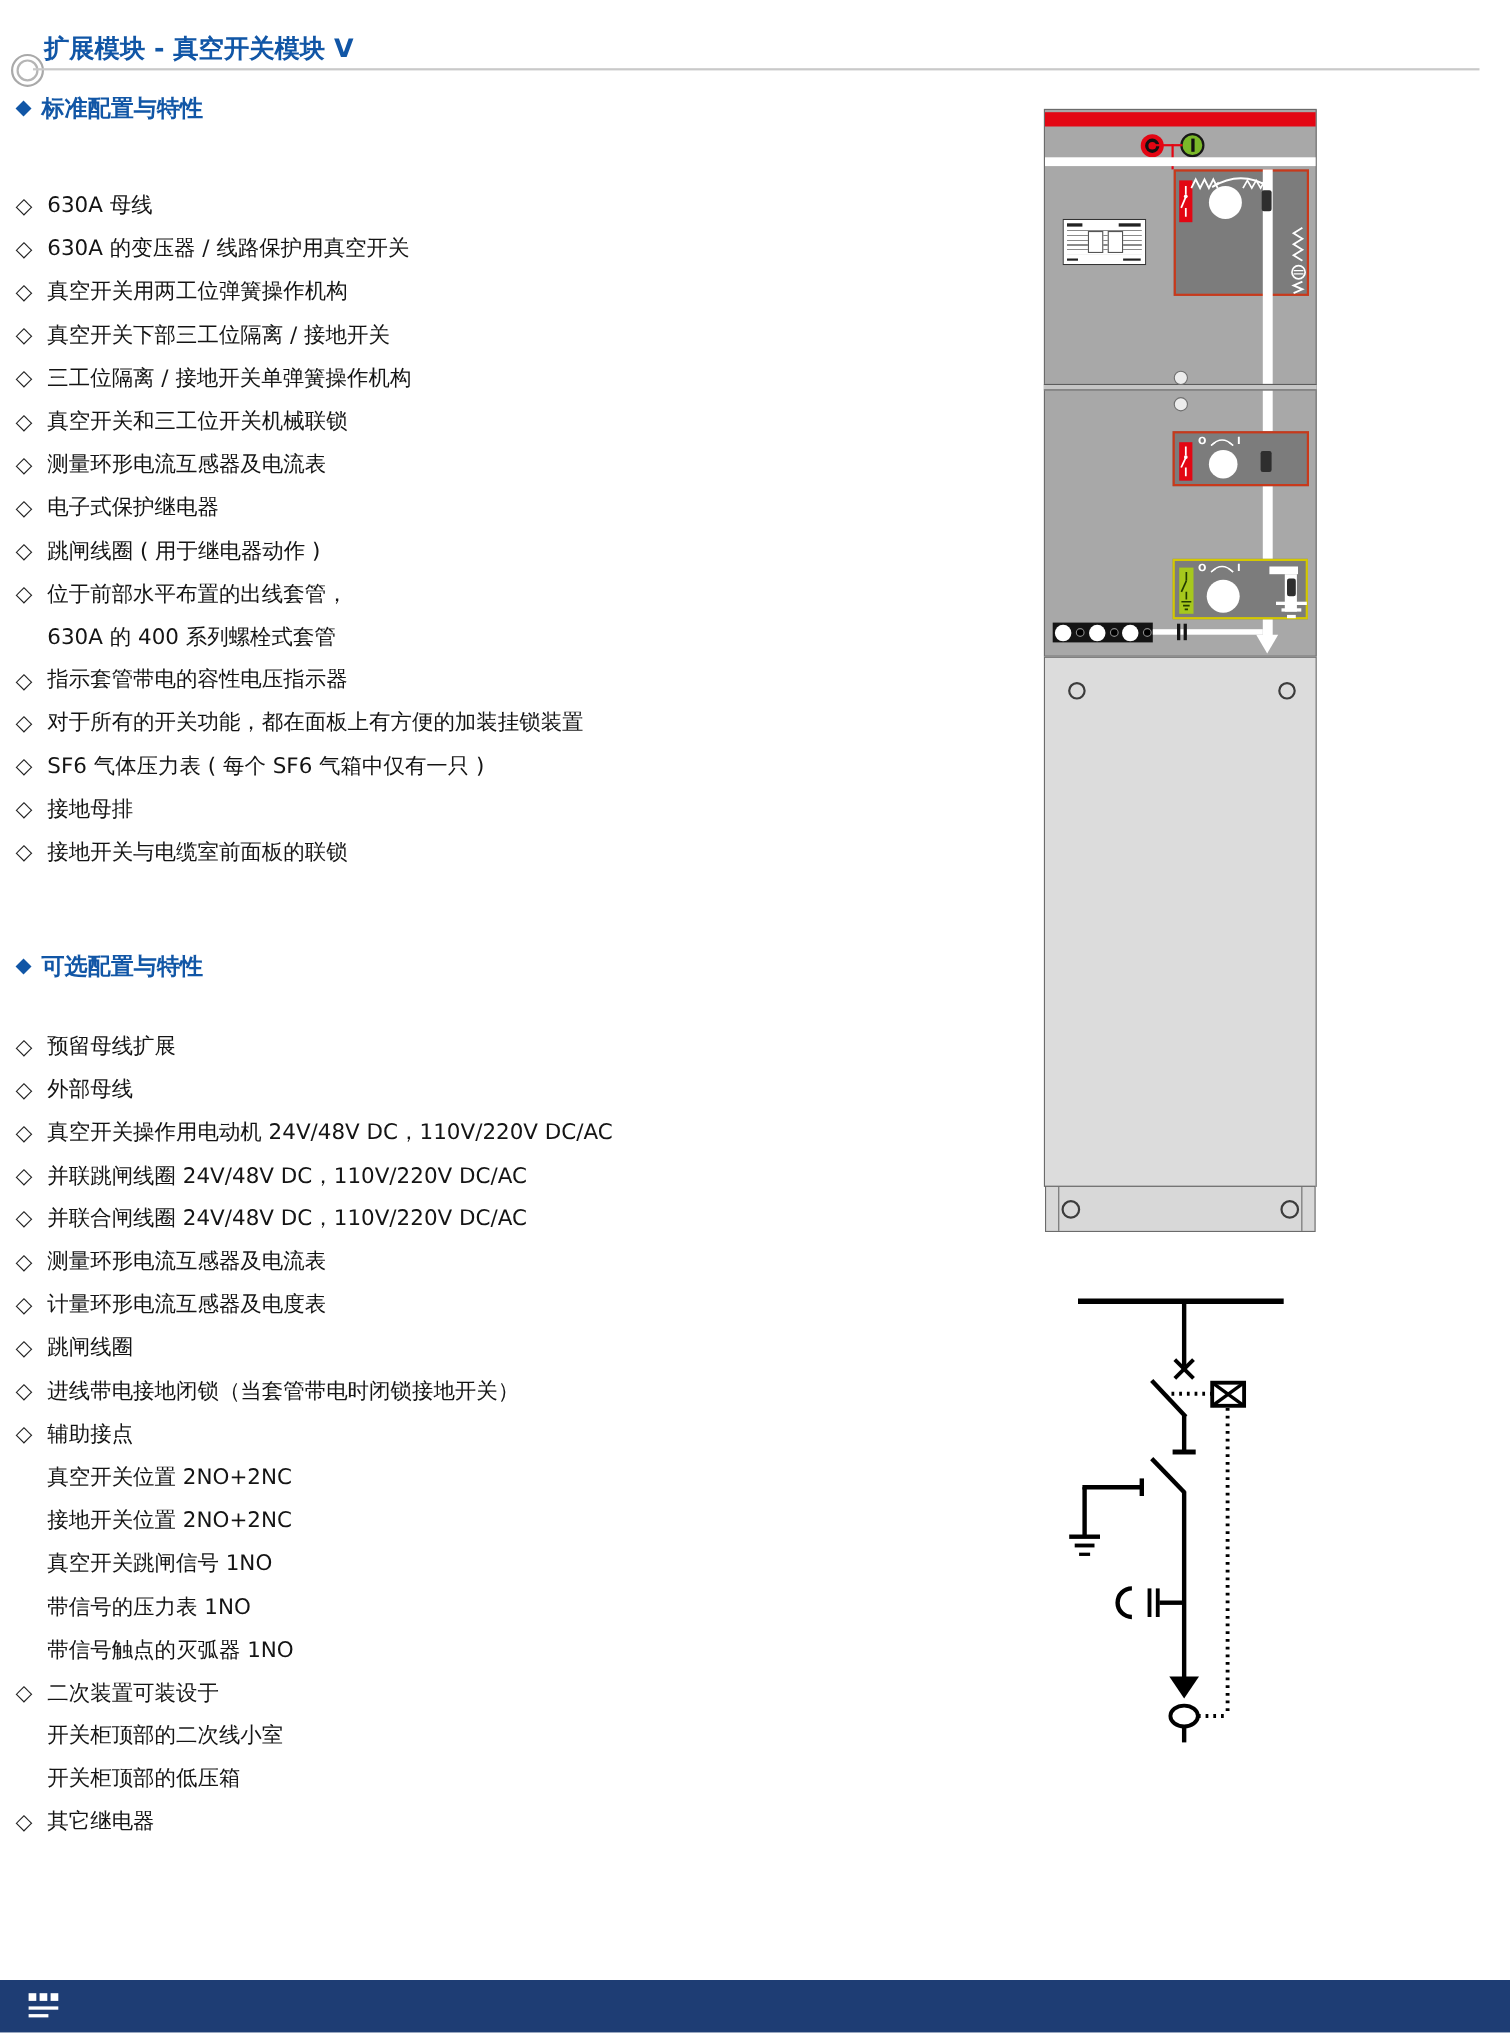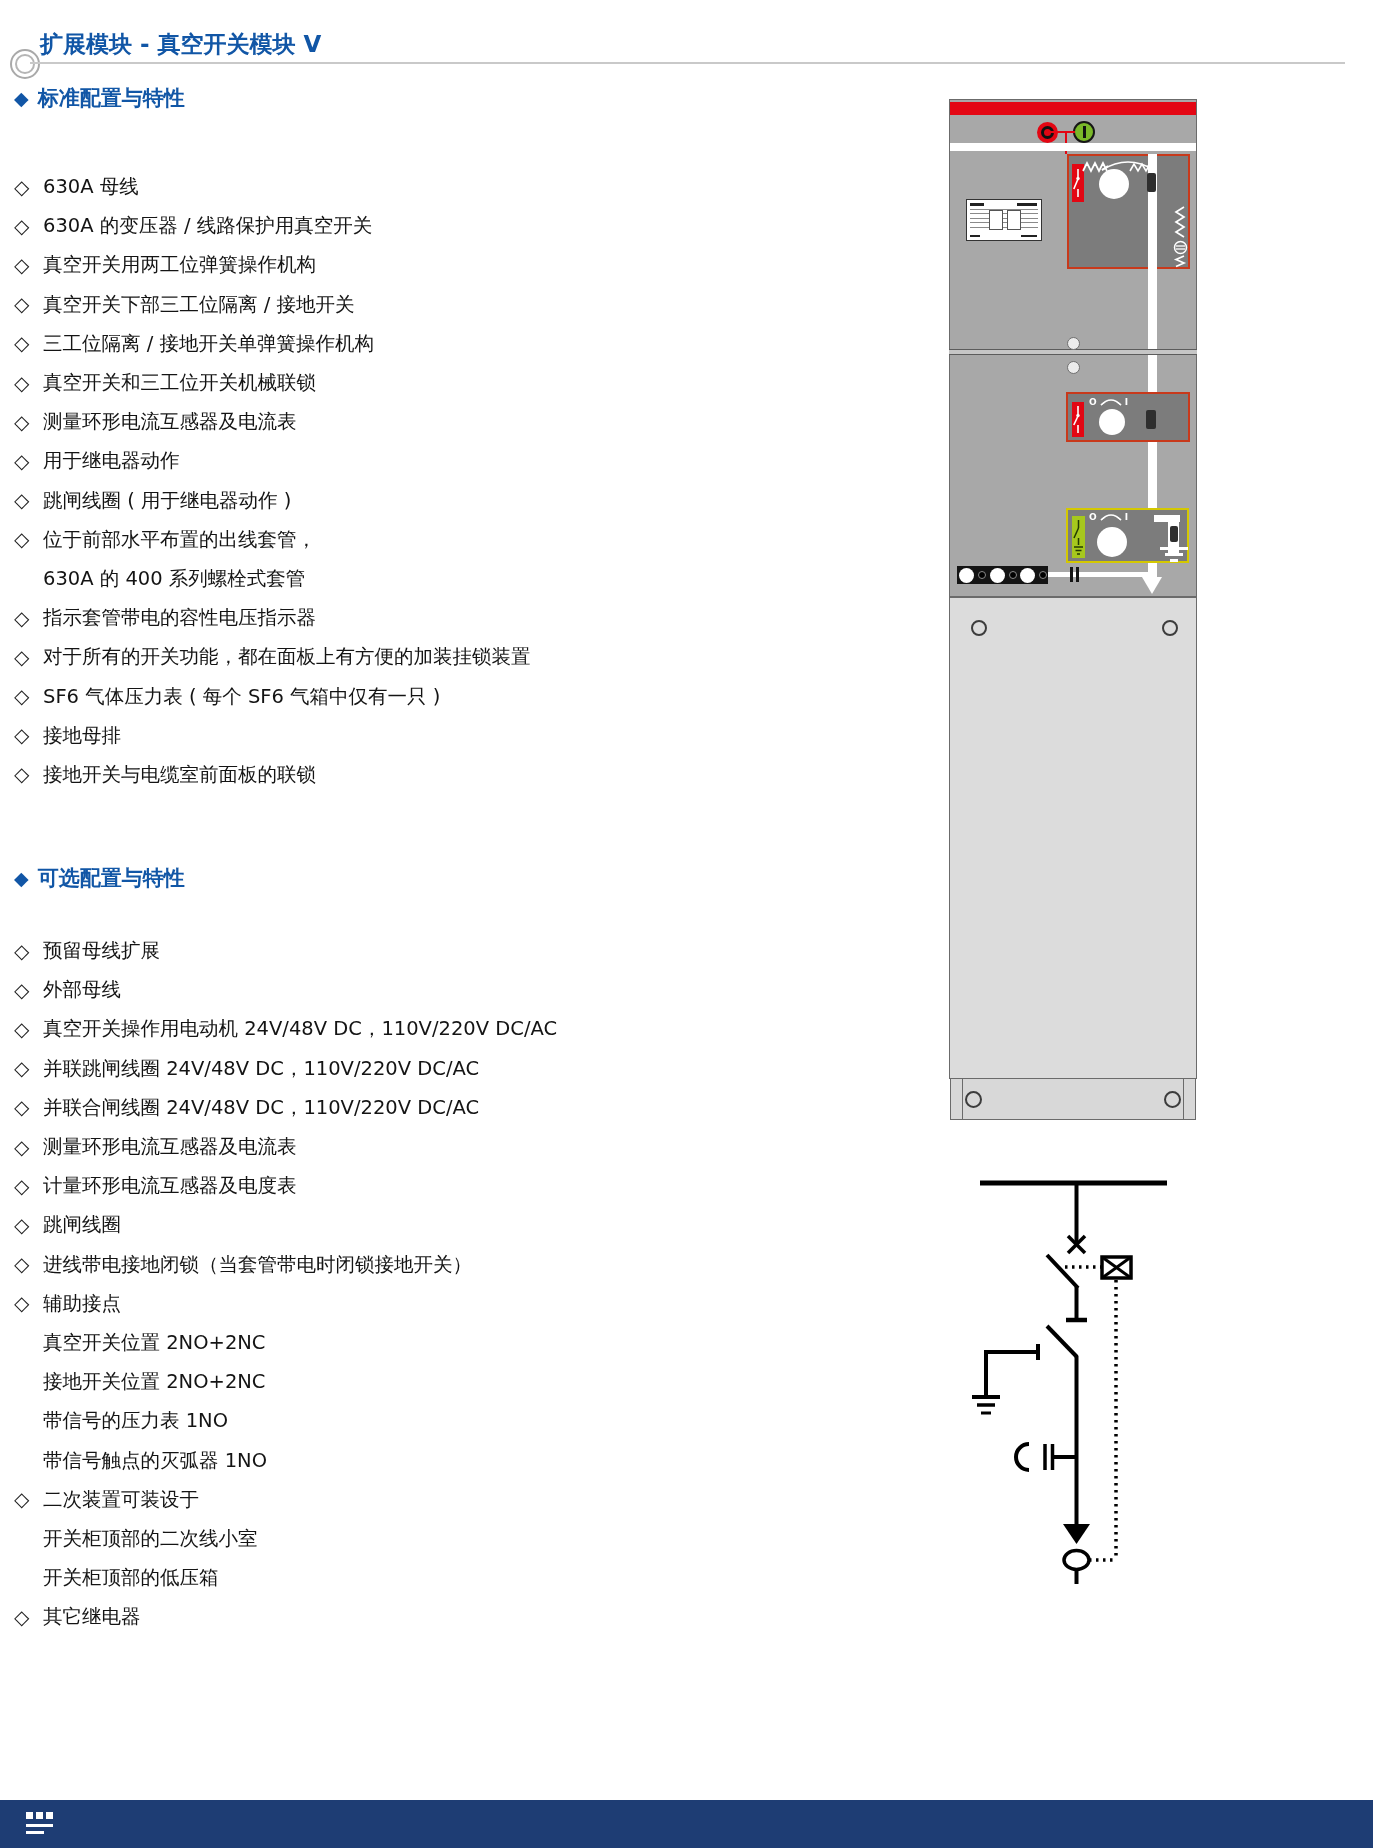--- a/index.html
+++ b/index.html
@@ -127,21 +127,21 @@
       <div class="li-row">
         <span class="li-bullet">◇</span>
         <span class="li-text">真空开关和三工位开关机械联锁</span>
       </div>
       <div class="li-row">
         <span class="li-bullet">◇</span>
         <span class="li-text">测量环形电流互感器及电流表</span>
       </div>
       <div class="li-row">
         <span class="li-bullet">◇</span>
-        <span class="li-text">用于继电器动作</span>
+        <span class="li-text">电子式保护继电器</span>
       </div>
       <div class="li-row">
         <span class="li-bullet">◇</span>
         <span class="li-text">跳闸线圈 ( 用于继电器动作 )</span>
       </div>
       <div class="li-row">
         <span class="li-bullet">◇</span>
         <span class="li-text">位于前部水平布置的出线套管，</span>
       </div>
       <div class="li-row">
@@ -215,20 +215,24 @@
         <span class="li-bullet">◇</span>
         <span class="li-text">辅助接点</span>
       </div>
       <div class="li-row">
         <span class="li-bullet"></span>
         <span class="li-text">真空开关位置 2NO+2NC</span>
       </div>
       <div class="li-row">
         <span class="li-bullet"></span>
         <span class="li-text">接地开关位置 2NO+2NC</span>
+      </div>
+      <div class="li-row">
+        <span class="li-bullet"></span>
+        <span class="li-text">真空开关跳闸信号 1NO</span>
       </div>
       <div class="li-row">
         <span class="li-bullet"></span>
         <span class="li-text">带信号的压力表 1NO</span>
       </div>
       <div class="li-row">
         <span class="li-bullet"></span>
         <span class="li-text">带信号触点的灭弧器 1NO</span>
       </div>
       <div class="li-row">

